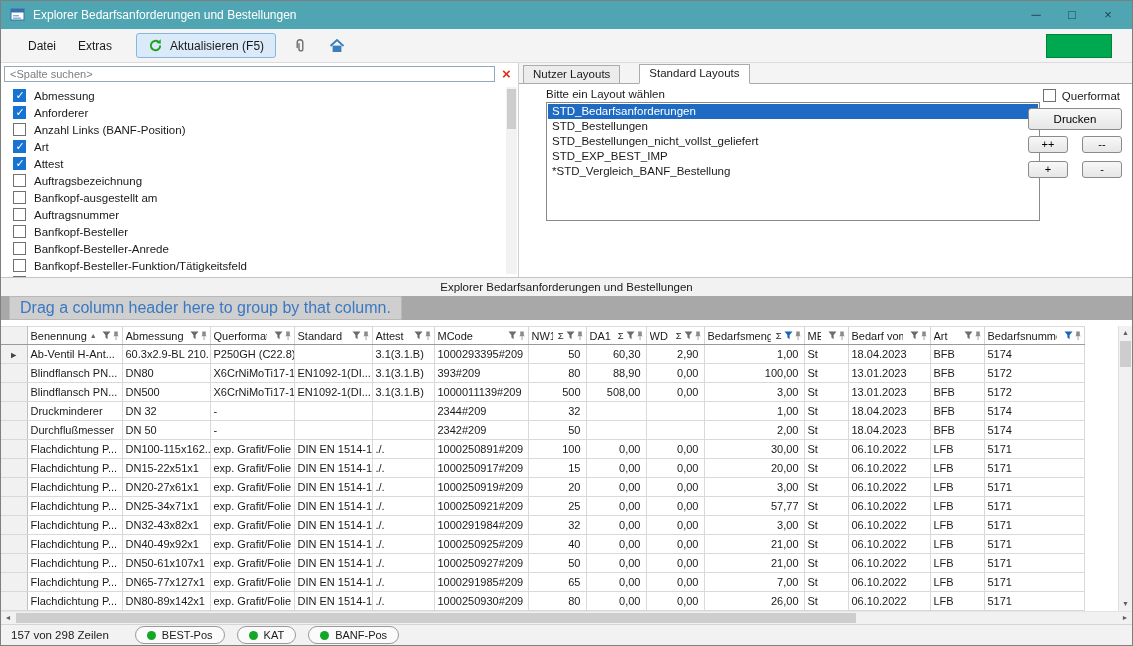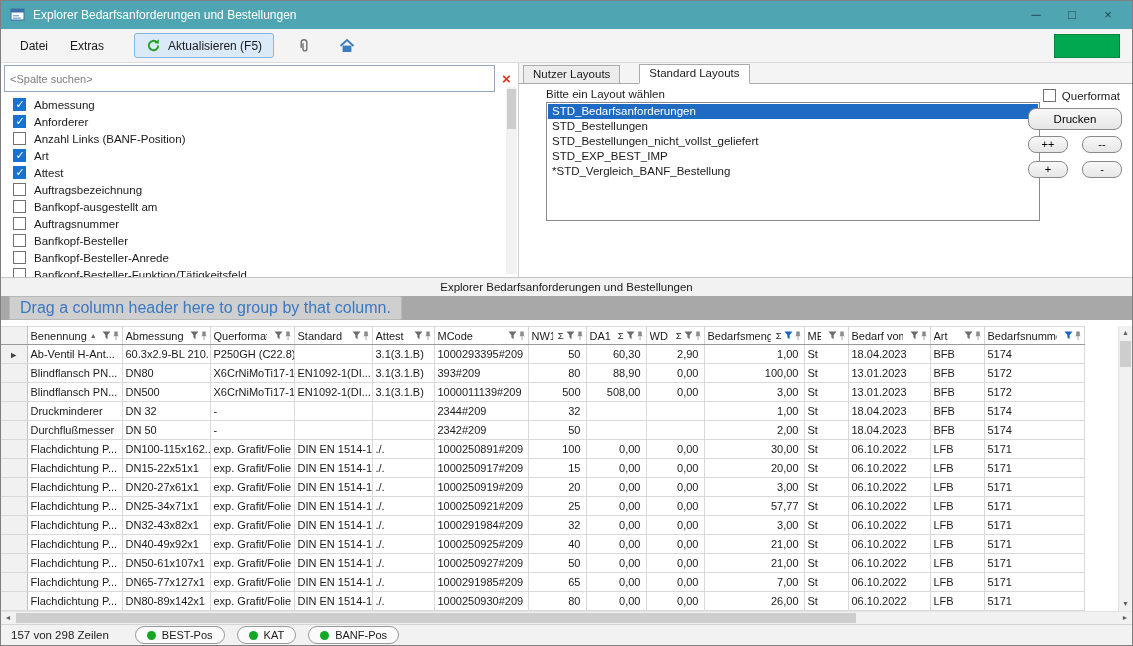--- a/index.html
+++ b/index.html
@@ -9,33 +9,33 @@
   .window { width:1133px; height:646px; border:1px solid #7f7f7f; display:flex; flex-direction:column; background:#be185d; }
 
   
   .titlebar { flex:0 0 28px; background:var(--titlebar_teal,#4fa6b2); display:flex; align-items:center; padding:0 6px; }
   .app-icon { width:16px; height:16px; margin:0 7px 0 3px; flex:0 0 16px; }
   .window-title { color:#fff; font-size:12px; }
   .win-controls { margin-left:auto; display:flex; }
   .win-btn { width:36px; height:28px; line-height:28px; text-align:center; color:#1d444d; font-size:13px; cursor:default; }
 
   
-  .toolbar { flex:0 0 34px; background:#f4f4f4; border-bottom:1px solid #dcdcdc; display:flex; align-items:center; padding:0 8px; gap:14px; }
+  .toolbar { flex:0 0 34px; background:#f4f4f4; border-bottom:1px solid #dcdcdc; display:flex; align-items:center; padding:0 16px; gap:8px; }
   .menu-item { padding:5px 11px; font-size:12px; }
   .refresh-btn { display:flex; align-items:center; gap:7px; background:#dbeaf9; border:1px solid #84b6e0; border-radius:3px; padding:4px 11px; margin-left:5px; font-size:12px; }
   .refresh-icon { color:var(--refresh_green,#23a127); display:flex; }
   .icon-btn { width:26px; height:26px; display:flex; align-items:center; justify-content:center; margin-left:3px; }
   .status-indicator { margin-left:auto; width:66px; height:24px; background:var(--accent_green,#00a94f); border:1px solid #00843c; margin-right:4px; }
 
   
   .upper { flex:0 0 214px; display:flex; background:#fff; overflow:hidden; }
 
   .left-pane { width:518px; flex:0 0 518px; position:relative; border-right:1px solid #cfcfcf; display:flex; flex-direction:column; }
   .search-row { flex:0 0 18px; margin:2px 3px 0 3px; display:flex; gap:3px; align-items:center; }
-  .search-input { flex:1; height:27px; border:1px solid #93a9bb; padding:0 5px; font-size:11px; color:#7d7d7d; font-family:inherit; background:#fff; }
+  .search-input { flex:1; height:16px; border:1px solid #93a9bb; padding:0 5px; font-size:11px; color:#7d7d7d; font-family:inherit; background:#fff; }
   .clear-btn { width:17px; height:18px; color:var(--clear_red,#e03020); font-weight:bold; font-size:15px; line-height:16px; text-align:center; background:transparent; border:none; font-family:inherit; }
   .cb-list { flex:1; overflow:hidden; padding:4px 18px 0 12px; }
   .cbrow { height:17px; display:flex; align-items:center; gap:8px; }
   .cb { width:13px; height:13px; flex:0 0 13px; border:1px solid #707070; background:#fff; position:relative; }
   .cbrow[data-checked="true"] .cb { background:var(--check_blue,#1673d1); border-color:var(--check_blue,#1673d1); }
   .cbrow[data-checked="true"] .cb::after { content:"✓"; position:absolute; left:1.5px; top:-1.5px; color:#fff; font-size:11px; }
   .cb-label { font-size:11.5px; white-space:nowrap; }
   .cb-scroll { position:absolute; right:1px; top:24px; bottom:3px; width:11px; background:#f2f2f2; }
   .cb-thumb { position:absolute; top:2px; left:1px; width:9px; height:40px; background:#cdcdcd; }
 
@@ -43,21 +43,21 @@
   .tab-strip { flex:0 0 20px; display:flex; align-items:flex-end; padding-left:4px; gap:19px; background:#f4f4f4; }
   .tab { padding:2px 9px 3px; font-size:11.5px; background:#ececec; border:1px solid #ababab; border-bottom:none; height:18px; white-space:nowrap; position:relative; }
   .tab[data-active="true"] { background:#fff; height:20px; margin-bottom:-1px; z-index:2; border-bottom:1px solid #fff; }
   .panel-body { flex:1; position:relative; background:#fff; border-top:1px solid #ababab; }
   .prompt-label { position:absolute; left:27px; top:4px; font-size:11.5px; }
   .layout-list { position:absolute; left:27px; top:18px; width:494px; height:119px; border:1px solid #8a8a8a; background:#fff; padding:1px; font-size:11.5px; overflow:hidden; }
   .lb-item { height:15px; line-height:15px; padding:0 4px; white-space:nowrap; }
   .lb-item[data-selected="true"] { background:var(--selection_blue,#1f6bc4); color:#fff; }
   .querformat-row { position:absolute; top:5px; right:12px; display:flex; align-items:center; gap:6px; font-size:11.5px; }
   .qf-box { width:13px; height:13px; border:1px solid #707070; background:#fff; }
-  .btn { background:linear-gradient(#f8f8f8,#e6e6e6); border:1px solid #8a8a8a; border-radius:8px; font-size:11.5px; font-family:inherit; }
+  .btn { background:linear-gradient(#f8f8f8,#e6e6e6); border:1px solid #8a8a8a; border-radius:3px; font-size:11.5px; font-family:inherit; }
   .drucken-btn { position:absolute; top:24px; right:10px; width:94px; height:22px; }
   .pm-grid { position:absolute; top:52px; right:10px; width:94px; display:grid; grid-template-columns:1fr 1fr; gap:8px 14px; }
   .pm-btn { height:17px; font-size:11px; line-height:1; }
 
   
   .grid-section { flex:1; display:flex; flex-direction:column; border-top:1px solid #c4c4c4; min-height:0; }
   .grid-title { flex:0 0 18px; line-height:18px; text-align:center; background:#f2f2f2; font-size:11.5px; }
   .group-band { flex:0 0 24px; background:#a8a8a8; display:flex; align-items:center; padding-left:8px; }
   .group-hint { background:#cfcfcf; border:1px solid #b8b8b8; color:var(--group_hint_blue,#3a78c2); font-size:16px; padding:2px 10px; white-space:nowrap; }
   .grid-wrap { flex:1; position:relative; background:#fff; padding-top:6px; overflow:hidden; }

